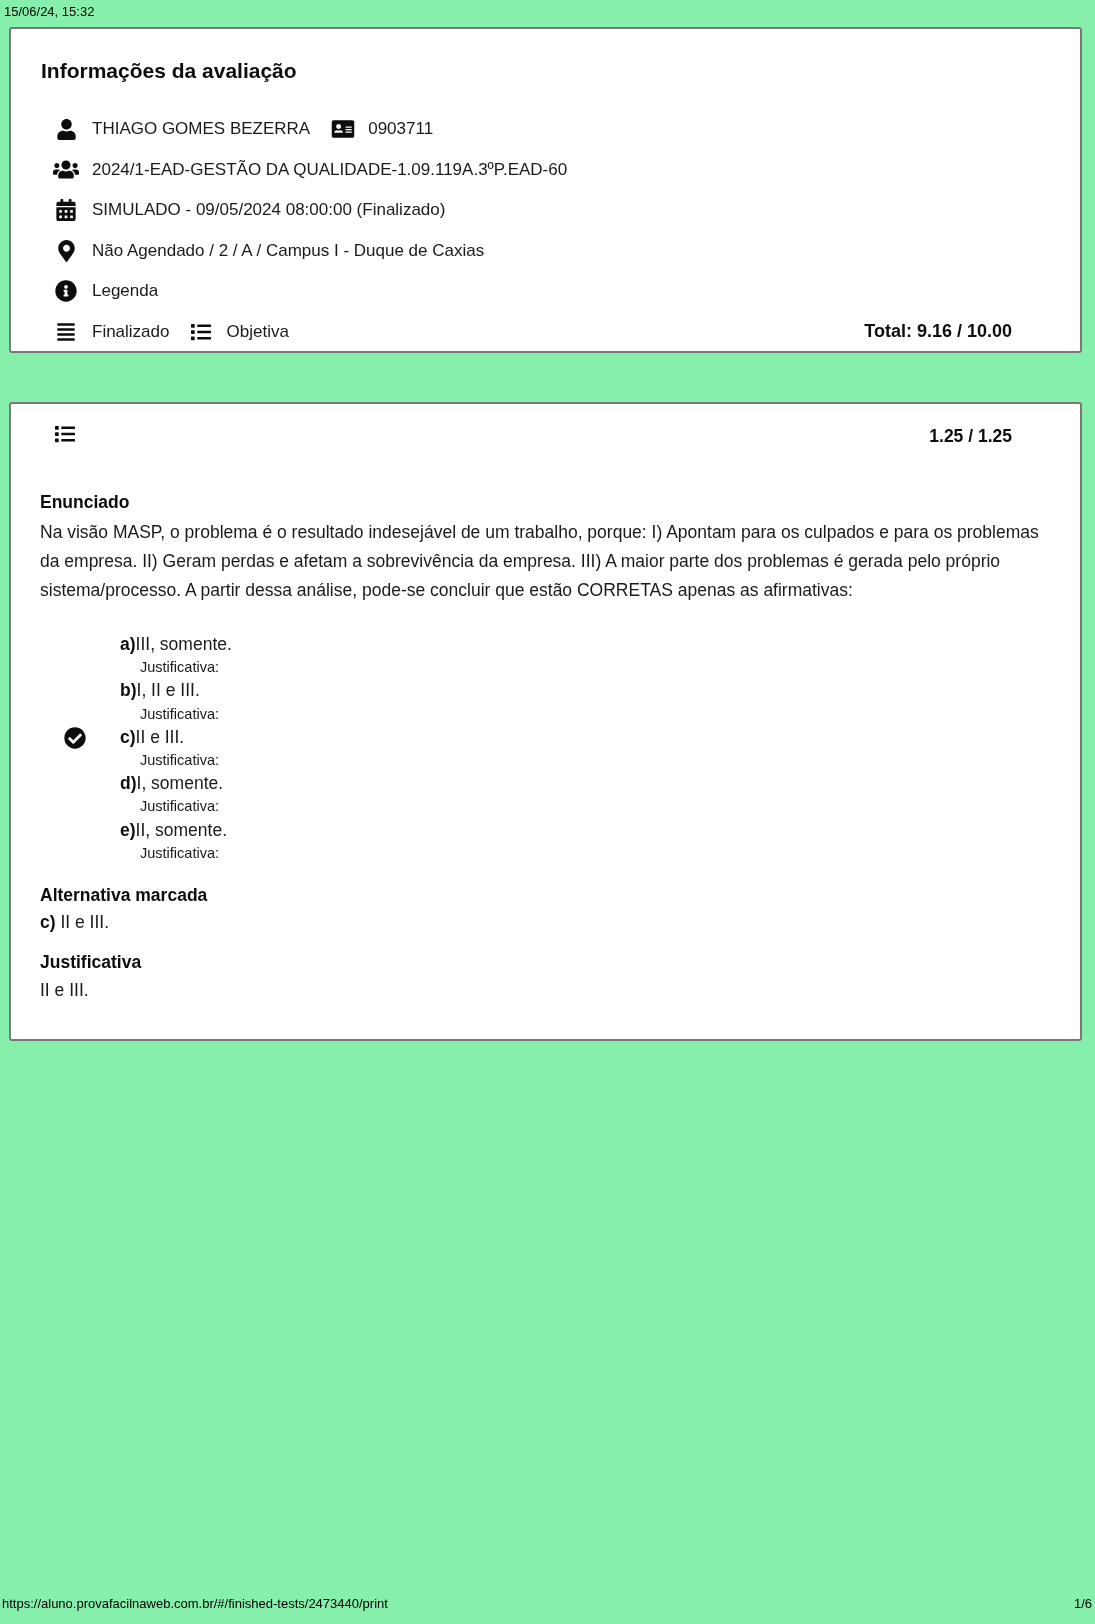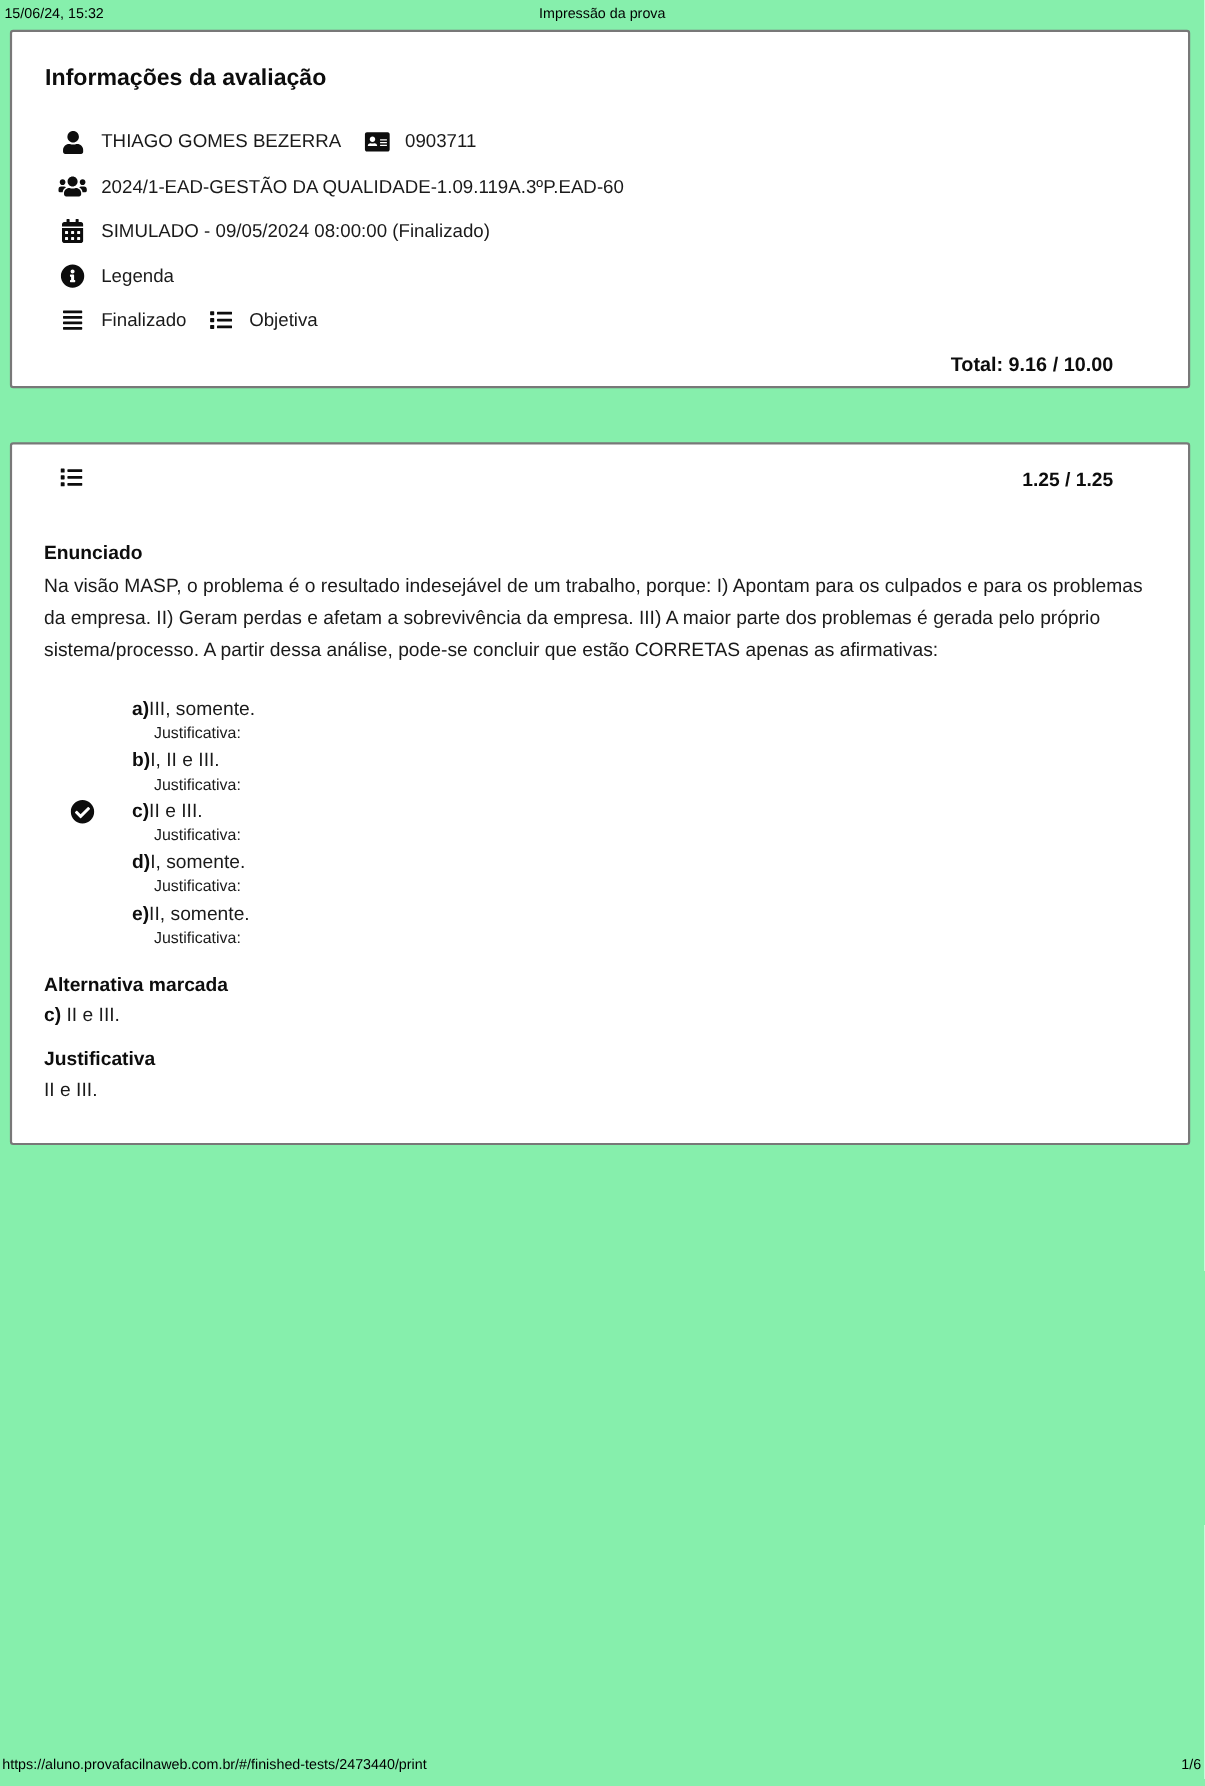--- a/index.html
+++ b/index.html
@@ -107,21 +107,20 @@
     position: absolute; top: 576px; left: 29px;
     font-size: 17.5px; color: #1a1a1a;
   }
 </style>
 </head>
 <body>
 
 <div class="page">
 
   <div class="print-header-datetime">15/06/24, 15:32</div>
-  <div class="print-header-title">Impressão da prova</div>
 
   <div class="panel info-panel">
     <div class="info-title">Informações da avaliação</div>
 
     <div class="info-rows">
 
       <div class="info-row">
         <span class="icon-slot">
           <svg width="19" height="21" viewBox="0 0 448 512">
               <path d="M224 256c70.7 0 128-57.3 128-128S294.7 0 224 0 96 57.3 96 128s57.3 128 128 128zm89.6 32h-16.7c-22.2 10.2-46.9 16-72.9 16s-50.6-5.8-72.9-16h-16.7C60.2 288 0 348.2 0 422.4V464c0 26.5 21.5 48 48 48h352c26.5 0 48-21.5 48-48v-41.6c0-74.2-60.2-134.4-134.4-134.4z"></path>
@@ -147,20 +146,28 @@
 
       <div class="info-row">
         <span class="icon-slot">
           <svg width="20" height="22" viewBox="0 0 448 512">
               <path d="M0 464c0 26.5 21.5 48 48 48h352c26.5 0 48-21.5 48-48V192H0v272zm320-196c0-6.6 5.4-12 12-12h40c6.6 0 12 5.4 12 12v40c0 6.6-5.4 12-12 12h-40c-6.6 0-12-5.4-12-12v-40zm0 128c0-6.6 5.4-12 12-12h40c6.6 0 12 5.4 12 12v40c0 6.6-5.4 12-12 12h-40c-6.6 0-12-5.4-12-12v-40zM192 268c0-6.6 5.4-12 12-12h40c6.6 0 12 5.4 12 12v40c0 6.6-5.4 12-12 12h-40c-6.6 0-12-5.4-12-12v-40zm0 128c0-6.6 5.4-12 12-12h40c6.6 0 12 5.4 12 12v40c0 6.6-5.4 12-12 12h-40c-6.6 0-12-5.4-12-12v-40zM64 268c0-6.6 5.4-12 12-12h40c6.6 0 12 5.4 12 12v40c0 6.6-5.4 12-12 12H76c-6.6 0-12-5.4-12-12v-40zm0 128c0-6.6 5.4-12 12-12h40c6.6 0 12 5.4 12 12v40c0 6.6-5.4 12-12 12H76c-6.6 0-12-5.4-12-12v-40zM400 64h-48V16c0-8.8-7.2-16-16-16h-32c-8.8 0-16 7.2-16 16v48H160V16c0-8.8-7.2-16-16-16h-32c-8.8 0-16 7.2-16 16v48H48C21.5 64 0 85.5 0 112v48h448v-48c0-26.5-21.5-48-48-48z"></path>
             </svg>
         </span>
         <span>SIMULADO - 09/05/2024 08:00:00 (Finalizado)</span>
       </div>
 
+      <div class="info-row">
+        <span class="icon-slot">
+          <svg width="17" height="22" viewBox="0 0 384 512">
+              <path d="M172.268 501.67C26.97 291.031 0 269.413 0 192 0 85.961 85.961 0 192 0s192 85.961 192 192c0 77.413-26.97 99.031-172.268 309.67-9.535 13.774-29.93 13.773-39.464 0zM192 272c44.183 0 80-35.817 80-80s-35.817-80-80-80-80 35.817-80 80 35.817 80 80 80z"></path>
+            </svg>
+        </span>
+        <span>Não Agendado / 2 / A / Campus I - Duque de Caxias</span>
+      </div>
 
       <div class="info-row">
         <span class="icon-slot">
           <svg width="22" height="22" viewBox="0 0 512 512">
               <path d="M256 8C119.043 8 8 119.083 8 256c0 136.997 111.043 248 248 248s248-111.003 248-248C504 119.083 392.957 8 256 8zm0 110c23.196 0 42 18.804 42 42s-18.804 42-42 42-42-18.804-42-42 18.804-42 42-42zm56 254c0 6.627-5.373 12-12 12h-88c-6.627 0-12-5.373-12-12v-24c0-6.627 5.373-12 12-12h12v-64h-12c-6.627 0-12-5.373-12-12v-24c0-6.627 5.373-12 12-12h64c6.627 0 12 5.373 12 12v100h12c6.627 0 12 5.373 12 12v24z"></path>
             </svg>
         </span>
         <span>Legenda</span>
       </div>
 

